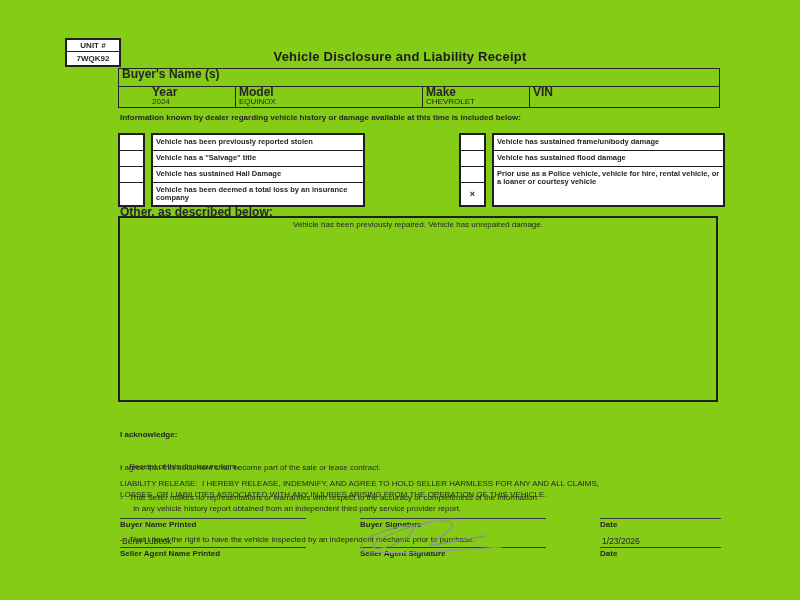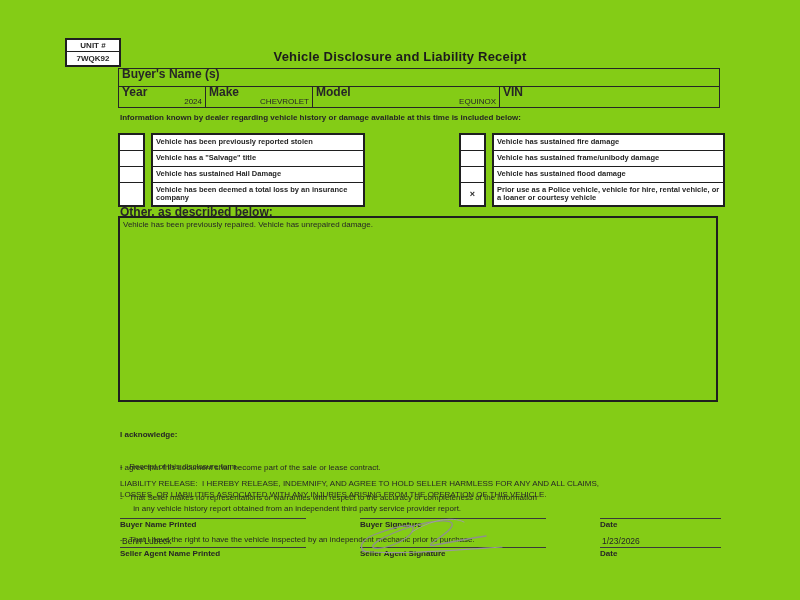--- a/index.html
+++ b/index.html
@@ -13,40 +13,40 @@
   .unit-box .u-value{font-size:8px;font-weight:700;text-align:center;padding:2px 0;}
   
   .doc-title{position:absolute;left:0;right:0;top:49px;text-align:center;font-size:13px;font-weight:600;letter-spacing:.2px;color:#1c1c1c;}
   
   .veh-table{position:absolute;left:118px;top:68px;width:600px;border:1.5px solid #262626;}
   .buyer-row{border-bottom:1.5px solid #262626;height:18px;padding:1px 3px;box-sizing:border-box;}
   .cell-label{font-size:12px;font-weight:600;color:#262626;display:block;line-height:9px;}
   .vehicle-row{display:flex;height:20px;}
   .v-cell{box-sizing:border-box;border-right:1.5px solid #262626;padding:1px 3px;display:flex;flex-direction:column;}
   .v-cell:last-child{border-right:none;}
-  .v-cell .cell-value{font-size:8px;text-align:right;line-height:9px;}
-  .w-year{width:87px;} .w-make{width:107px;} .w-model{width:187px;} .w-vin{flex:1;gap:44px;}
+  .v-cell .cell-value{font-size:8px;text-align:left;line-height:9px;}
+  .w-year{width:87px;margin-left:30px;} .w-make{width:107px;} .w-model{width:187px;} .w-vin{flex:1;gap:44px;}
   
   .intro-line{position:absolute;left:120px;top:113px;font-size:8px;font-weight:600;}
   
   .cb-group{position:absolute;top:133px;display:flex;}
   .cb-group-left{left:118px;}
   .cb-group-right{left:459px;}
   .cb-col{border:2px solid #1f1f1f;box-sizing:border-box;background:#fff;}
   .cb-cell{box-sizing:border-box;border-bottom:1px solid #1f1f1f;width:23px;display:flex;align-items:center;justify-content:center;font-size:9px;font-weight:600;}
   .cb-cell:last-child{border-bottom:none;}
   .lbl-col{border:2px solid #1f1f1f;margin-left:6px;box-sizing:border-box;background:#fff;}
   .lbl-cell{box-sizing:border-box;border-bottom:1px solid #1f1f1f;display:flex;align-items:center;padding:0 3px;font-size:7.5px;font-weight:600;line-height:8.5px;}
   .lbl-cell:last-child{border-bottom:none;}
   .lbl-col-left .lbl-cell{width:210px;}
   .lbl-col-right .lbl-cell{width:229px;}
   .h1{height:16px;} .h4{height:22px;}
   
   .other-label{position:absolute;left:120px;top:205px;font-size:12px;font-weight:600;}
-  .other-box{position:absolute;left:118px;top:216px;width:600px;height:186px;border:2px solid #1f1f1f;box-sizing:border-box;padding:2px 3px;font-size:8px;line-height:10px;}
+  .other-box{position:absolute;left:118px;top:216px;width:600px;height:186px;border:2px solid #1f1f1f;box-sizing:border-box;padding:2px 3px;font-size:8px;line-height:10px;text-align:center;}
   
   .ack{position:absolute;left:120px;top:409px;font-size:8px;line-height:10.5px;white-space:pre-wrap;width:590px;}
   .ack .ack-head{font-weight:600;}
   .agree-line{position:absolute;left:120px;top:463px;font-size:8px;}
   .liability{position:absolute;left:120px;top:479px;width:580px;font-size:8px;line-height:10.5px;white-space:pre-wrap;}
   
   .sig-cell{position:absolute;box-sizing:border-box;}
   .sig-line{border-top:1.2px solid #3a3a3a;height:0;}
   .sig-label{font-size:8px;font-weight:600;padding-top:1px;}
   .sig-value{font-size:8.5px;height:11px;line-height:11px;padding-left:2px;}
@@ -69,27 +69,27 @@
   <div class="veh-table">
     <div class="buyer-row">
       <span class="cell-label">Buyer's Name (s)</span>
       <span class="cell-value"></span>
     </div>
     <div class="vehicle-row">
       <div class="v-cell w-year">
         <span class="cell-label">Year</span>
         <span class="cell-value">2024</span>
       </div>
+      <div class="v-cell w-model">
+        <span class="cell-label">Model</span>
+        <span class="cell-value">EQUINOX</span>
+      </div>
       <div class="v-cell w-make">
         <span class="cell-label">Make</span>
         <span class="cell-value">CHEVROLET</span>
-      </div>
-      <div class="v-cell w-model">
-        <span class="cell-label">Model</span>
-        <span class="cell-value">EQUINOX</span>
       </div>
       <div class="v-cell w-vin">
         <span class="cell-label">VIN</span>
         <span class="cell-value">3GNAXUEG1RS245111</span>
       </div>
     </div>
   </div>
 
   <div class="intro-line">Information known by dealer regarding vehicle history or damage available at this time is included below:</div>
 
@@ -109,21 +109,20 @@
   </div>
 
   <div class="cb-group cb-group-right">
     <div class="cb-col">
       <div class="cb-cell h1"></div>
       <div class="cb-cell h1"></div>
       <div class="cb-cell h1"></div>
       <div class="cb-cell h4">×</div>
     </div>
     <div class="lbl-col lbl-col-right">
-      <div class="lbl-cell h1">Vehicle has sustained fire damage</div>
       <div class="lbl-cell h1">Vehicle has sustained frame/unibody damage</div>
       <div class="lbl-cell h1">Vehicle has sustained flood damage</div>
       <div class="lbl-cell h4">Prior use as a Police vehicle, vehicle for hire, rental vehicle, or a loaner or courtesy vehicle</div>
     </div>
   </div>
 
   <div class="other-label">Other, as described below:</div>
   <div class="other-box">
     <span>Vehicle has been previously repaired. Vehicle has unrepaired damage.</span>
   </div>

